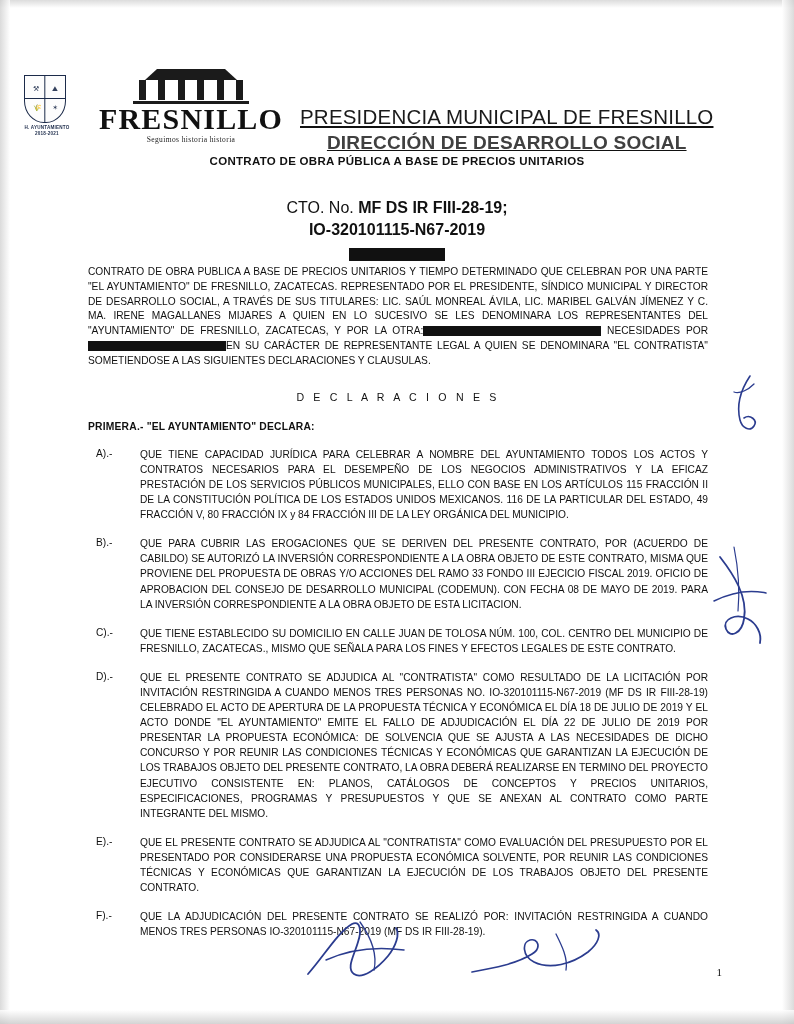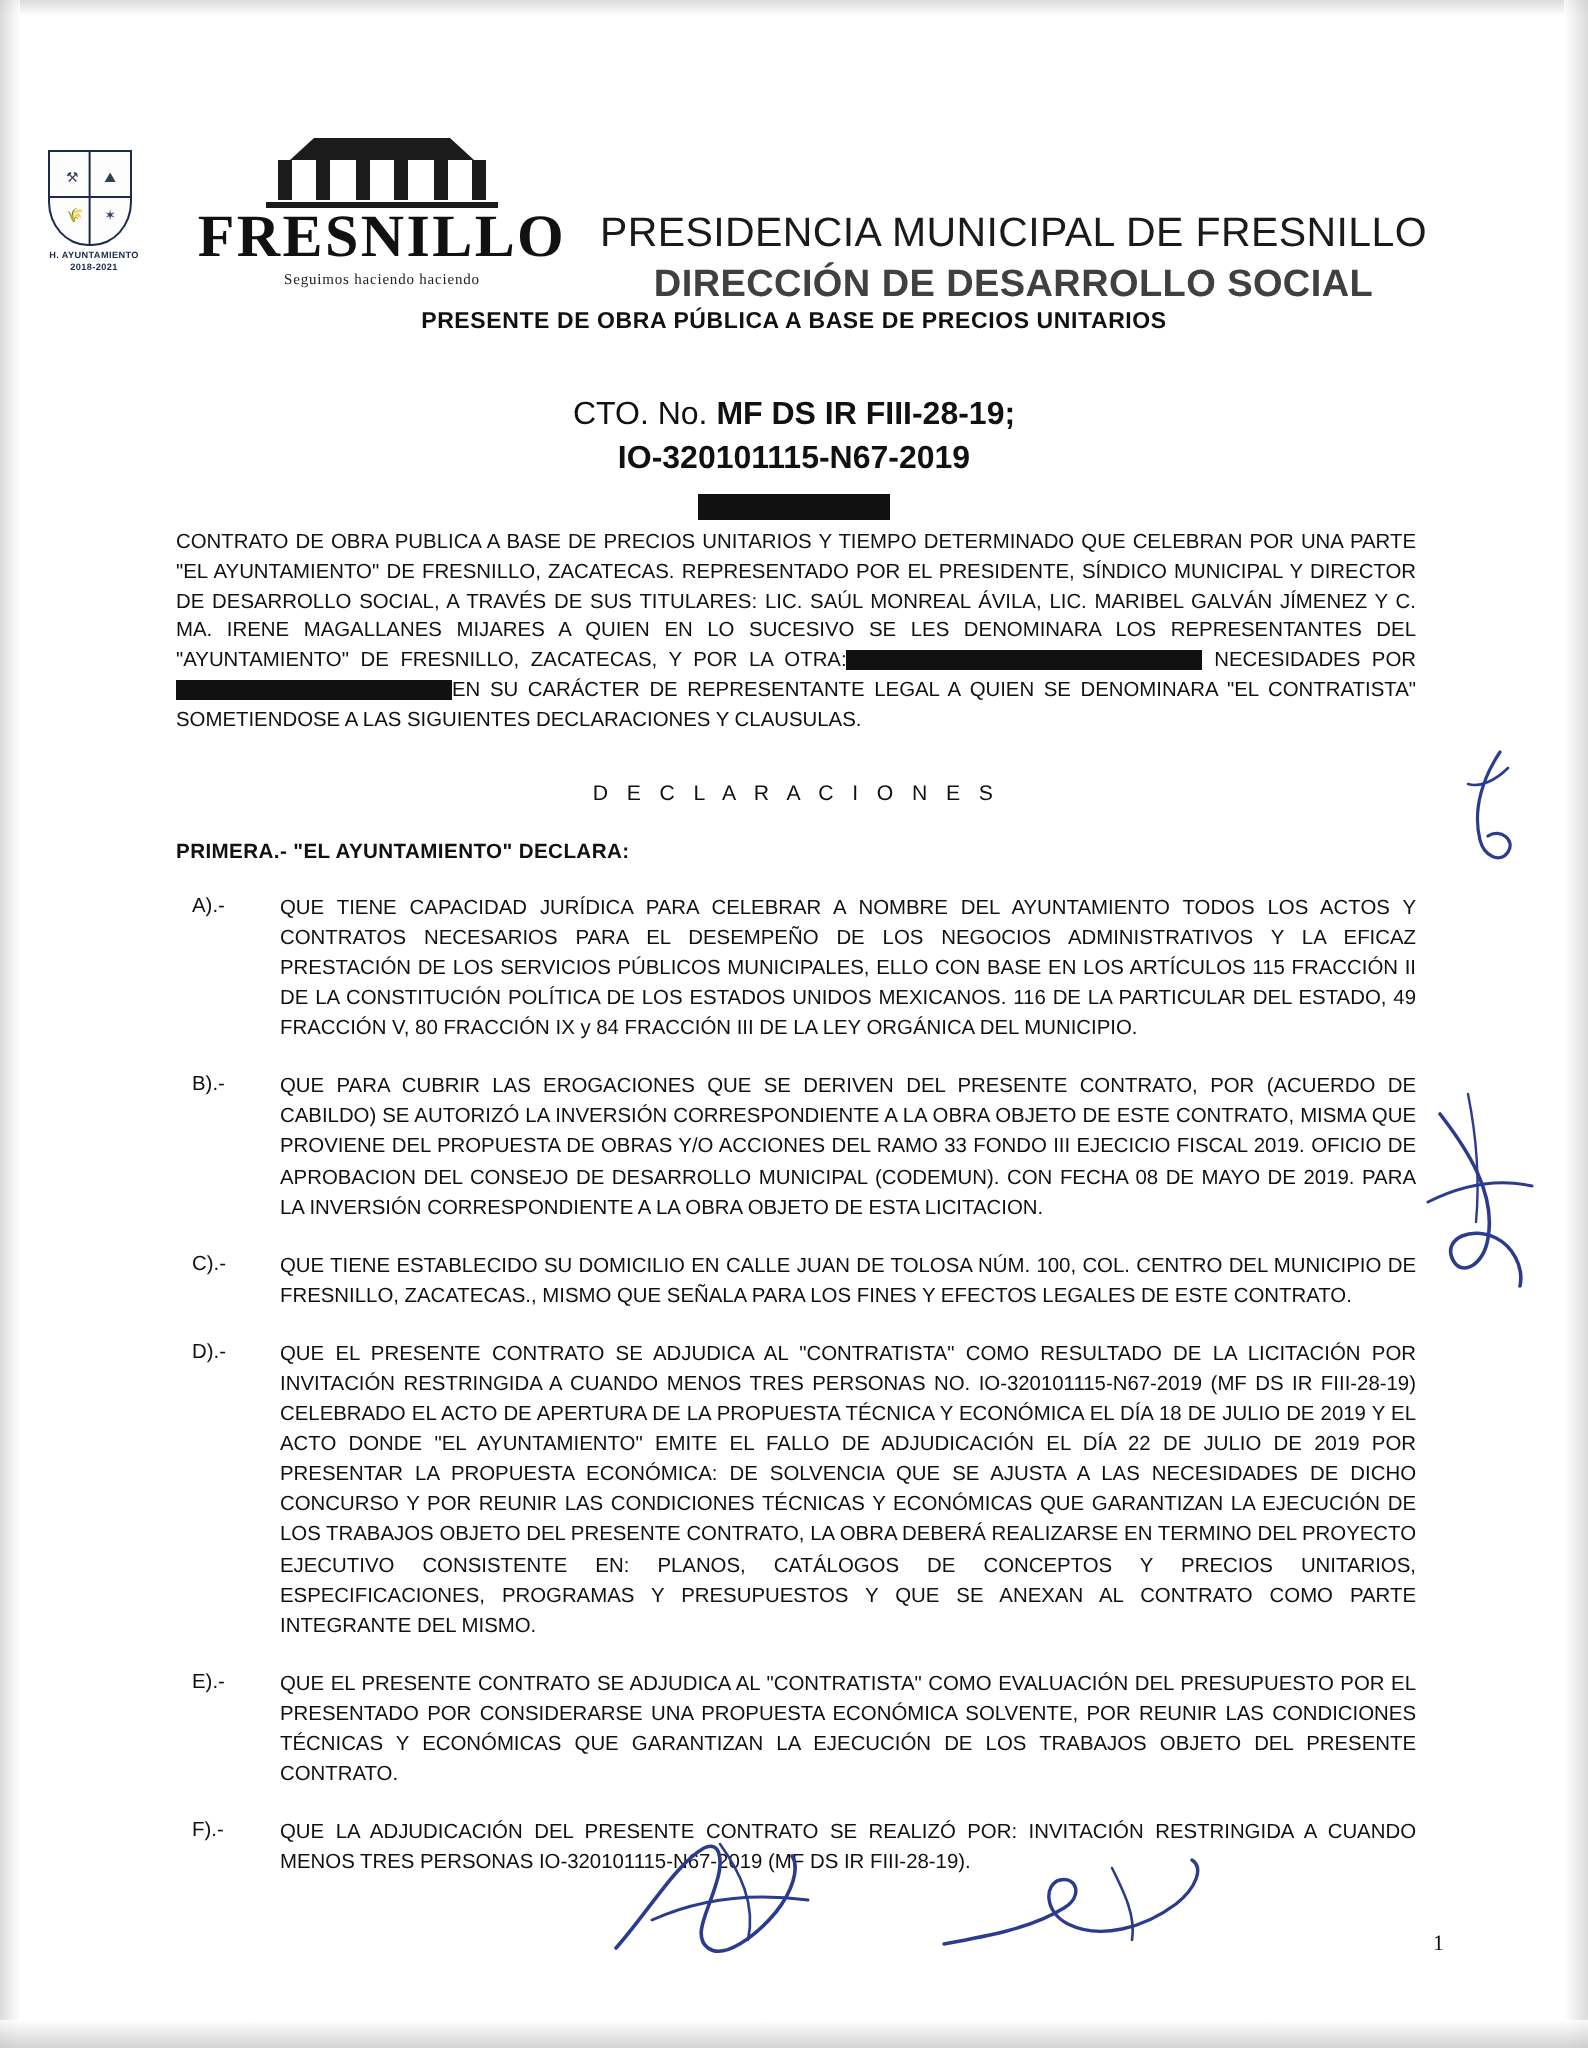--- a/index.html
+++ b/index.html
@@ -148,20 +148,21 @@
   .brand .tagline {
     font-family: "Liberation Serif", serif;
     font-size: 7.5px;
     letter-spacing: .4px;
     color: #222;
     margin-top: 1px;
   }
   .titles {
     margin-left: 14px;
     padding-top: 36px;
+    text-decoration: underline;
   }
   .titles .t1 {
     font-size: 20.5px;
     letter-spacing: .2px;
     color: #1a1a1a;
   }
   .titles .t2 {
     font-size: 19px;
     font-weight: bold;
     letter-spacing: .2px;
@@ -293,30 +294,30 @@
             <i></i>
             <i></i>
             <i></i>
             <i></i>
             <i></i>
             <i></i>
           </div>
         <div class="base"></div>
       </div>
       <div class="wordmark">FRESNILLO</div>
-      <div class="tagline">Seguimos haciendo haciendo</div>
+      <div class="tagline">Seguimos historia historia</div>
     </div>
 
     <div class="titles">
       <div class="t1">PRESIDENCIA MUNICIPAL DE FRESNILLO</div>
       <div class="t2">DIRECCIÓN DE DESARROLLO SOCIAL</div>
     </div>
   </div>
 
-  <div class="subtitle">PRESENTE DE OBRA PÚBLICA A BASE DE PRECIOS UNITARIOS</div>
+  <div class="subtitle">CONTRATO DE OBRA PÚBLICA A BASE DE PRECIOS UNITARIOS</div>
 
   <div class="cto-block">
     <div>
       <span class="lbl">CTO. No.</span>
       <b>MF DS IR FIII-28-19;</b>
     </div>
     <div>
       <b>IO-320101115-N67-2019</b>
     </div>
     <div><span class="redaction r-cto"></span></div>

